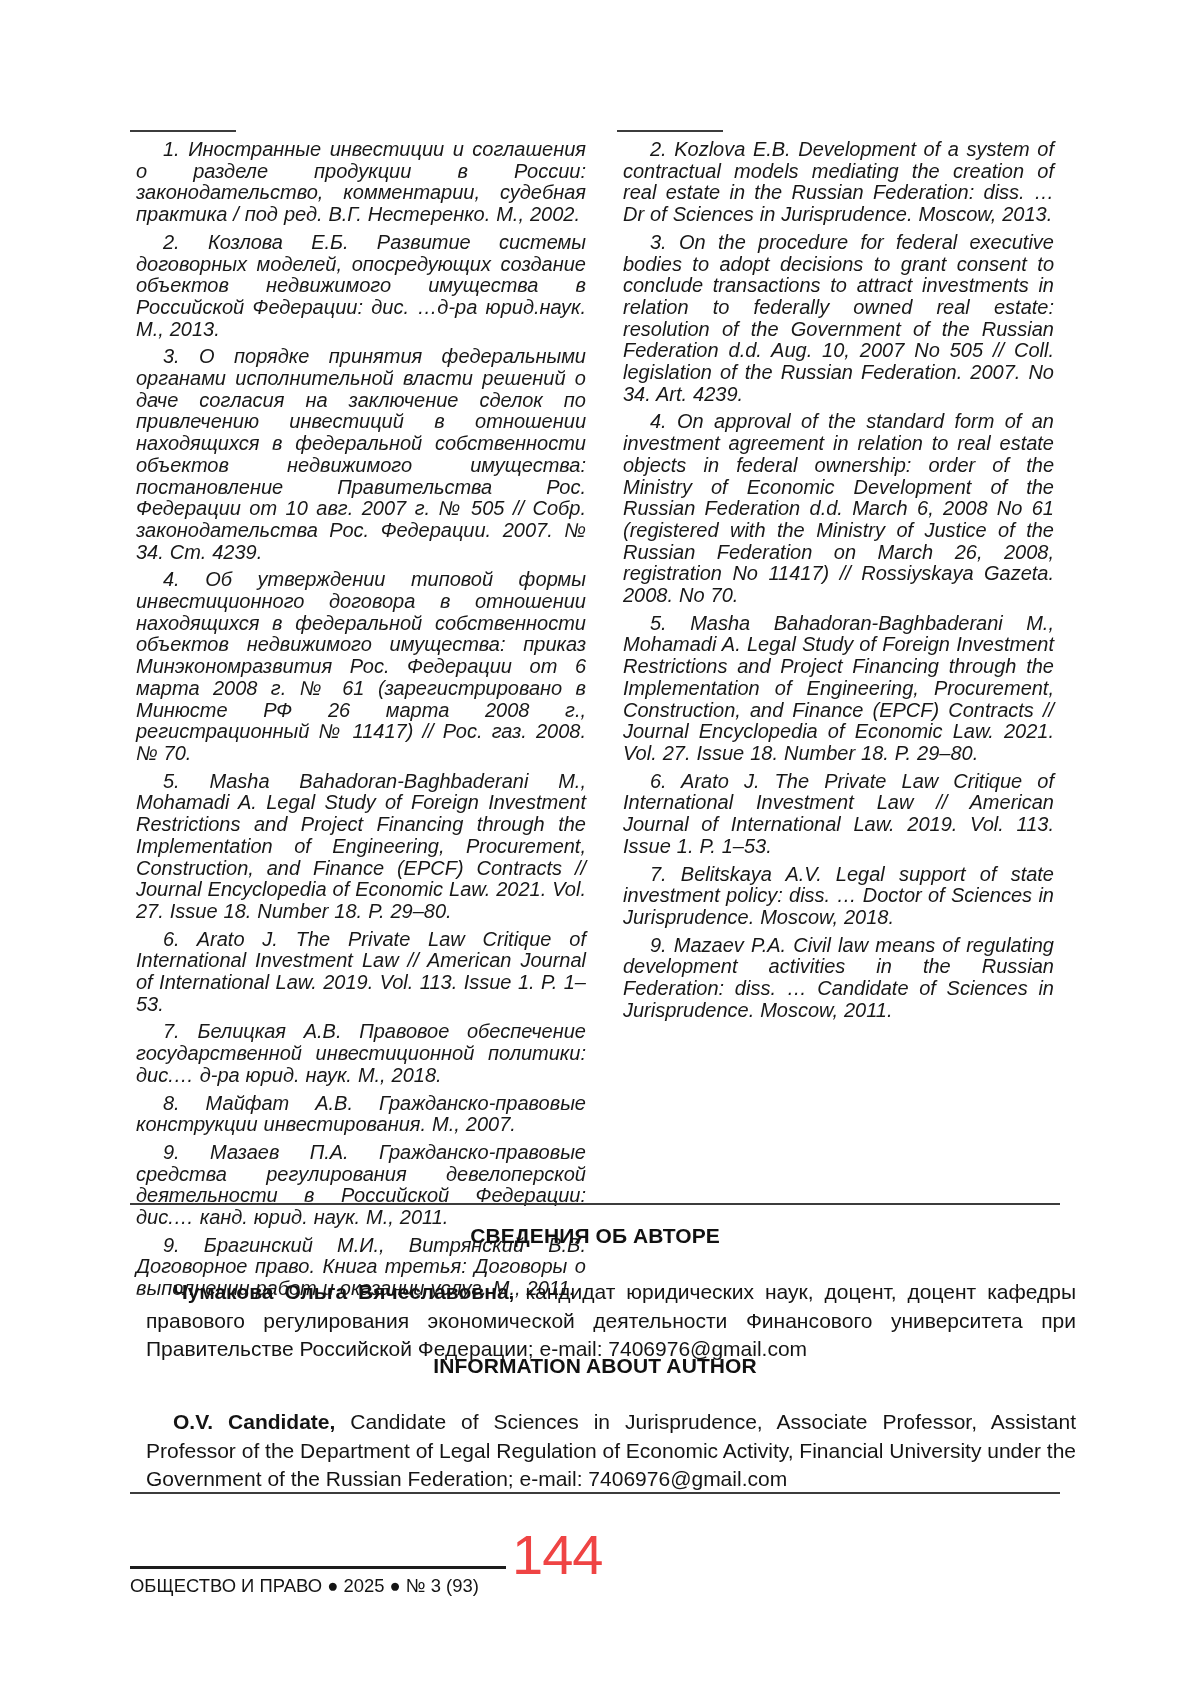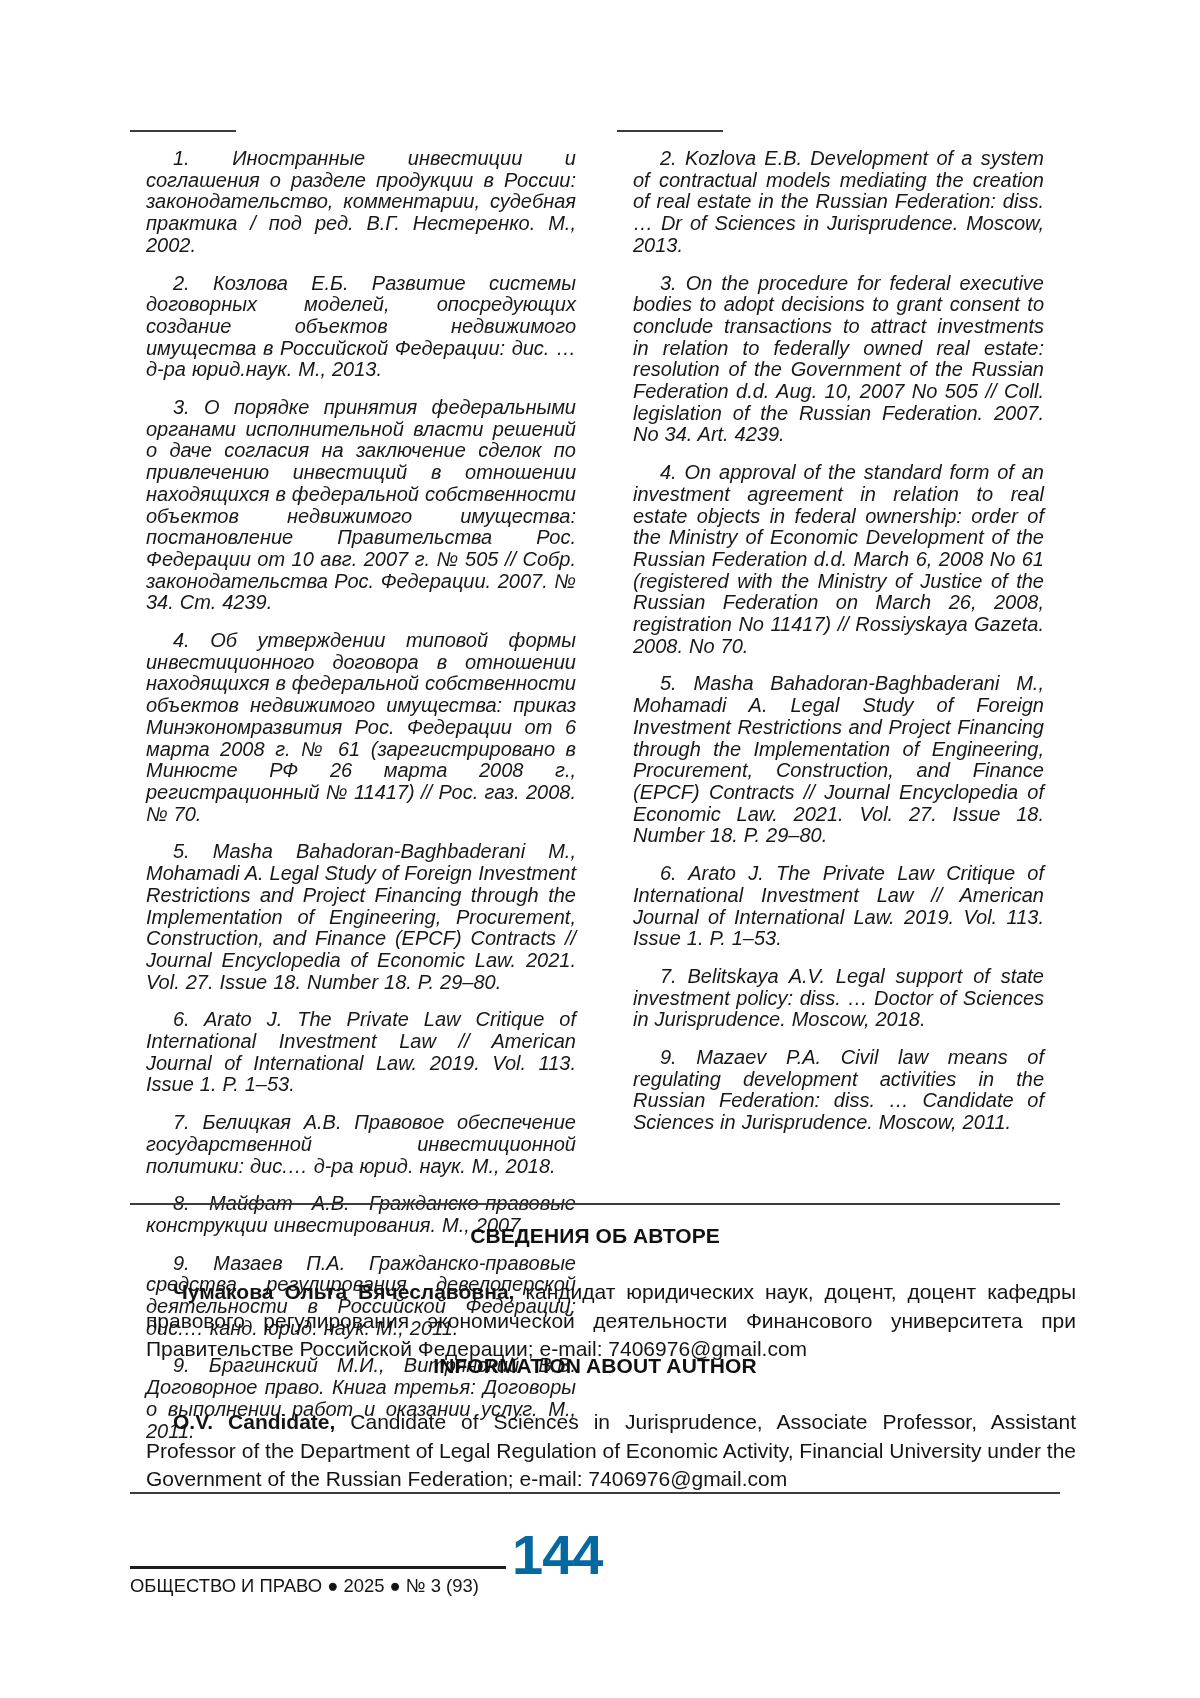--- a/index.html
+++ b/index.html
@@ -33,21 +33,21 @@
   
   .col{position:absolute;top:126px;}
   .col-left{left:130px;width:462px;}
   .col-right{left:617px;width:443px;}
   .fn-rule{
     width:106px;height:0;
     border-top:2px solid #3c3c3c;
     margin:4px 0 7px 0;
   }
   .ref{
-    margin:16px;
+    margin:6px;
     font-style:italic;
     font-size:20px;
     line-height:21.7px;
     text-align:justify;
     text-indent:27px;
     color:#181818;
     word-spacing:.4px;
   }
 
   
@@ -73,21 +73,21 @@
   .author-en{top:1392px;}
   .author-par b{font-weight:bold;}
 
   
   .footer-line{
     position:absolute;left:130px;top:1566px;
     width:376px;height:3px;background:#1d1d1d;
   }
   .page-number{
     position:absolute;left:512px;top:1522px;
-    font-size:56px;font-weight:bold;color:#0369a1;
+    font-size:56px;font-weight:normal;color:#ef4444;
     letter-spacing:-1px;
   }
   .journal-line{
     position:absolute;left:130px;top:1575px;
     font-size:19px;color:#141414;
     white-space:nowrap;
     transform:scaleX(.97);
     transform-origin:left center;
   }
 </style>

